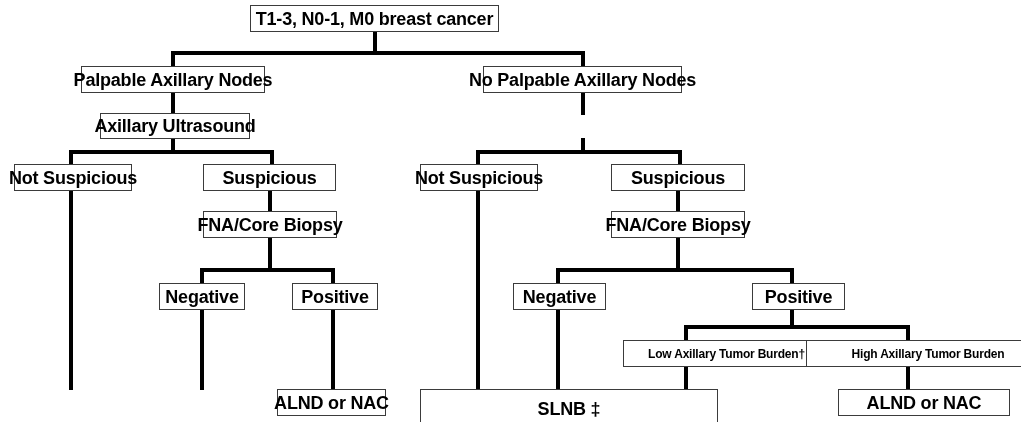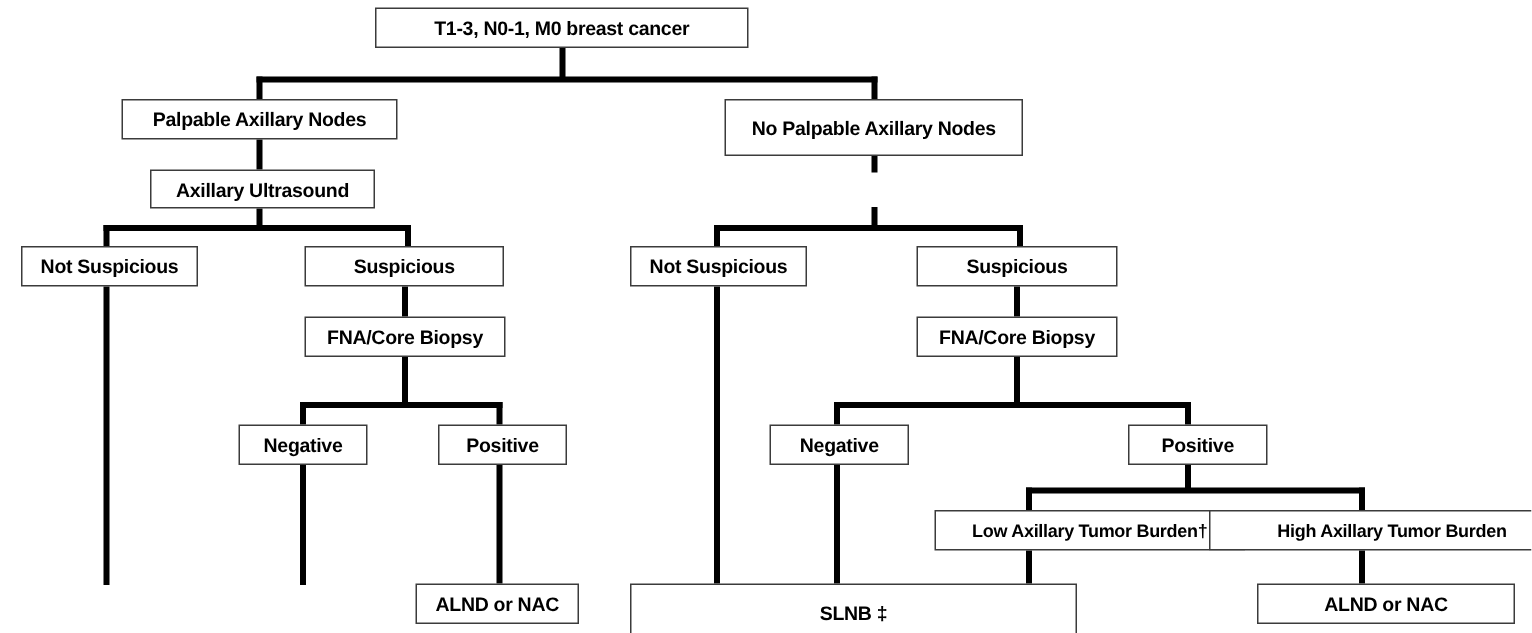--- a/index.html
+++ b/index.html
@@ -17,21 +17,21 @@
   }
   .node {
     position: absolute;
     box-sizing: border-box;
     border: 1.5px solid #3b3b3b;
     background: #ffffff;
     display: flex;
     align-items: center;
     justify-content: center;
     font-weight: bold;
-    font-size: 13px;
+    font-size: 18px;
     color: #000000;
     letter-spacing: -0.2px;
     line-height: 1;
     white-space: nowrap;
     z-index: 3;
   }
   .node.small { font-size: 12px; }
   .edge {
     position: absolute;
     background: #000000;
@@ -115,21 +115,21 @@
 
   <div class="node" style="left:203px; top:211px; width:134px; height:27px;">FNA/Core Biopsy</div>
 
   <div class="node" style="left:159px; top:283px; width:86px; height:27px;">Negative</div>
 
   <div class="node" style="left:292px; top:283px; width:86px; height:27px;">Positive</div>
 
 
   <div class="node" style="left:277px; top:389px; width:109px; height:27px;">ALND or NAC</div>
 
-  <div class="node" style="left:483px; top:66px; width:199px; height:38px;">No Palpable Axillary Nodes</div>
+  <div class="node" style="left:483px; top:66px; width:199px; height:27px;">No Palpable Axillary Nodes</div>
 
 
   <div class="node" style="left:420px; top:164px; width:118px; height:27px;">Not Suspicious</div>
 
   <div class="node" style="left:611px; top:164px; width:134px; height:27px;">Suspicious</div>
 
   <div class="node" style="left:611px; top:211px; width:134px; height:27px;">FNA/Core Biopsy</div>
 
   <div class="node" style="left:513px; top:283px; width:93px; height:27px;">Negative</div>
 

